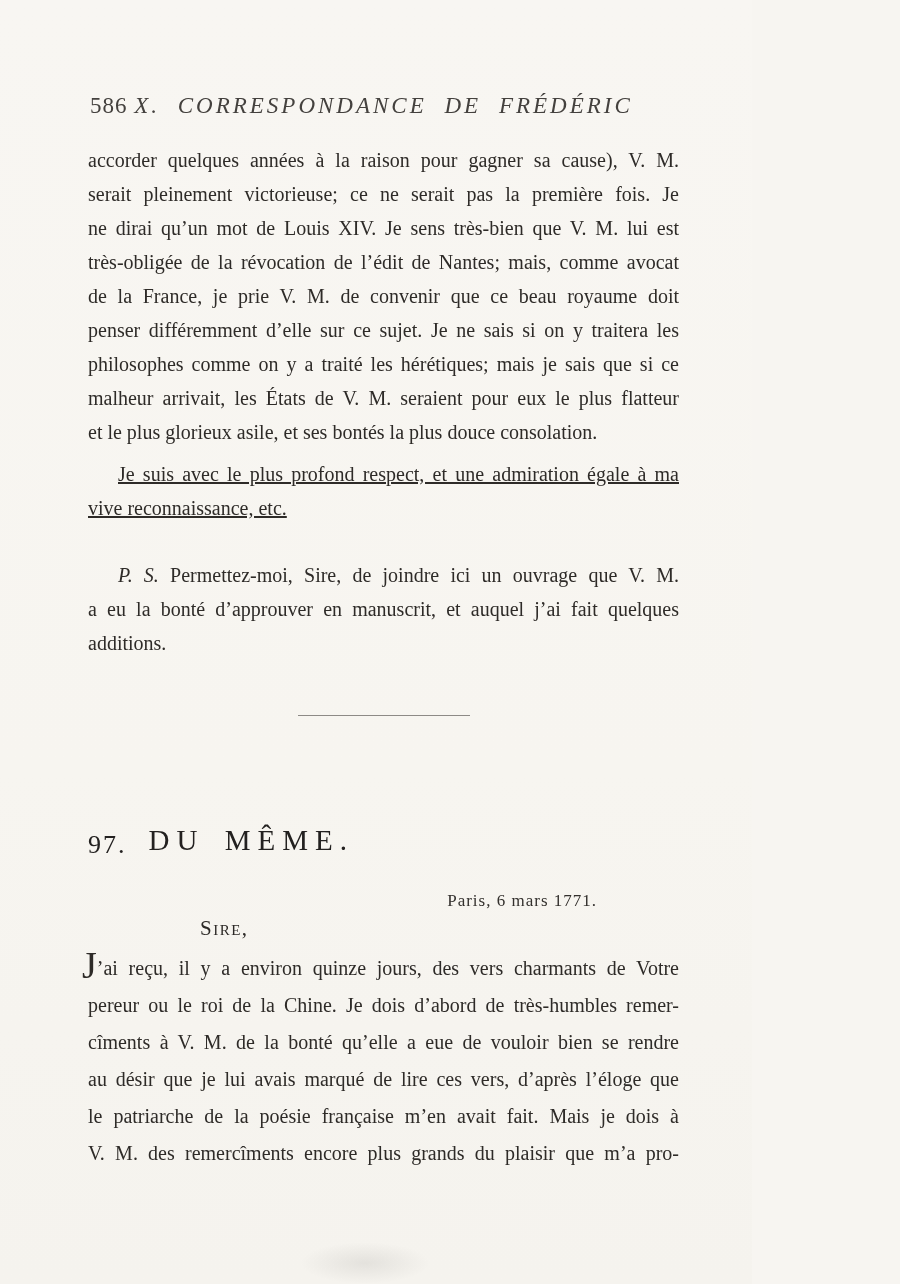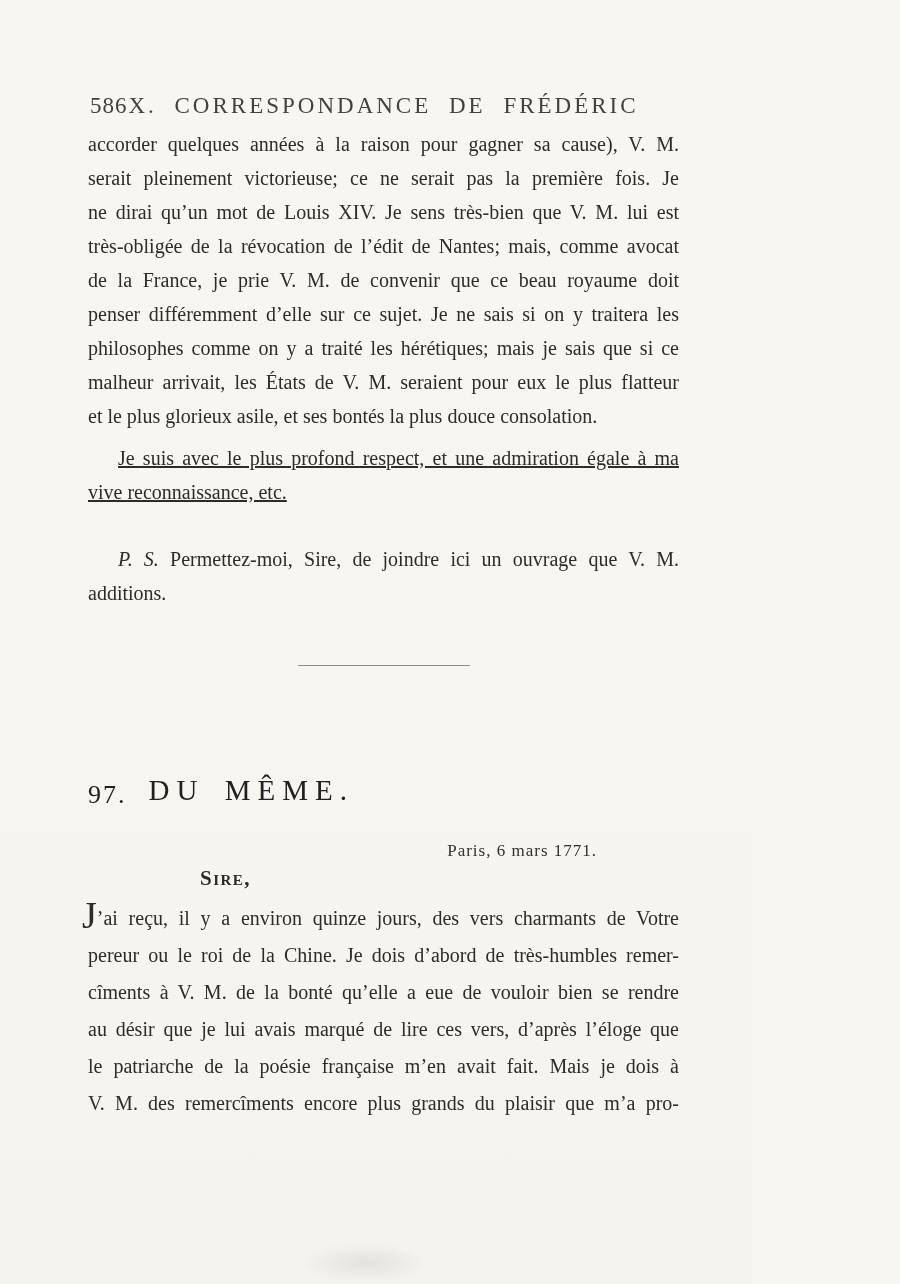--- a/index.html
+++ b/index.html
@@ -28,31 +28,32 @@
     font-size: 23px;
     letter-spacing: 1px;
   }
   .headtitle {
     display: block;
     text-align: center;
     font-size: 23px;
     letter-spacing: 3px;
     word-spacing: 9px;
     white-space: nowrap;
+    font-style: italic;
   }
   
   .para { font-size: 20px; line-height: 34px; }
   .line {
     text-align: justify;
     text-align-last: justify;
     white-space: normal;
   }
   .line.last { text-align-last: left; }
   .line.indent { padding-left: 30px; }
-  .p1 { margin-top: 7px; }
+  .p1 { margin-top: 23px; }
   .p2 { margin-top: 8px; text-decoration: underline; }
   .ps { margin-top: 33px; }
   .italic { font-style: italic; }
   
   .divider {
     border: none;
     border-top: 1.5px solid #8d8a86;
     width: 172px;
     margin: 55px auto 0 auto;
   }
@@ -84,21 +85,20 @@
     color: #33302d;
   }
   .salutation {
     margin-top: 4px;
     padding-left: 112px;
     font-variant: small-caps;
     letter-spacing: 1.5px;
     font-size: 21px;
     line-height: 26px;
     color: #2c2926;
-    font-weight: bold;
   }
   .letter { margin-top: 9px; font-size: 20px; line-height: 37px; }
   .initial {
     font-size: 38px;
     line-height: 0;
     position: relative; top: 3px;
     margin-left: -6px;
   }
   
   .smudge {
@@ -135,20 +135,21 @@
       <div class="line indent">Je suis avec le plus profond respect, et une admiration égale à ma</div>
       <div class="line last">vive reconnaissance, etc.</div>
     </div>
 
   <div class="para ps">
     <div class="line indent">
       <span class="italic">P. S.</span>
       <span>Permettez-moi, Sire, de joindre ici un ouvrage que V. M.</span>
     </div>
     <div>
+        <div class="line">a eu la bonté d’approuver en manuscrit, et auquel j’ai fait quelques</div>
         <div class="line last">additions.</div>
       </div>
   </div>
 
   <hr class="divider">
 
   <div class="heading">
     <span class="hnum">97.</span>
     <span class="htitle">DU MÊME.</span>
   </div>

